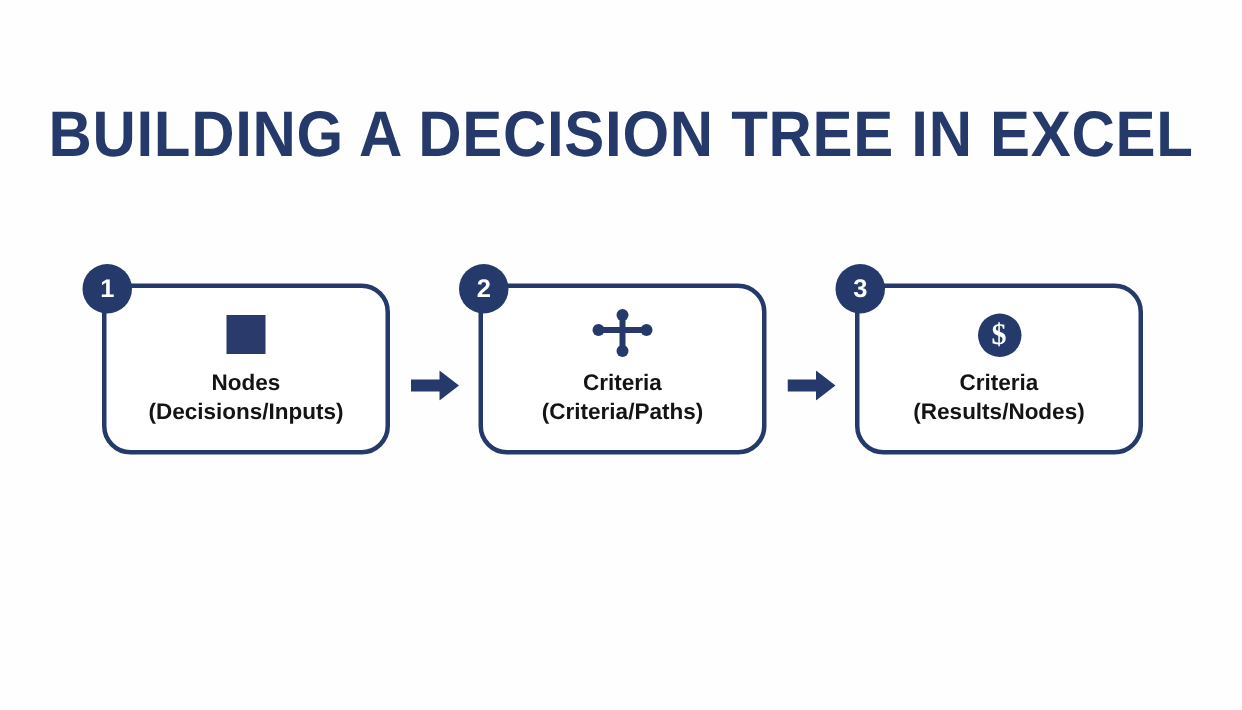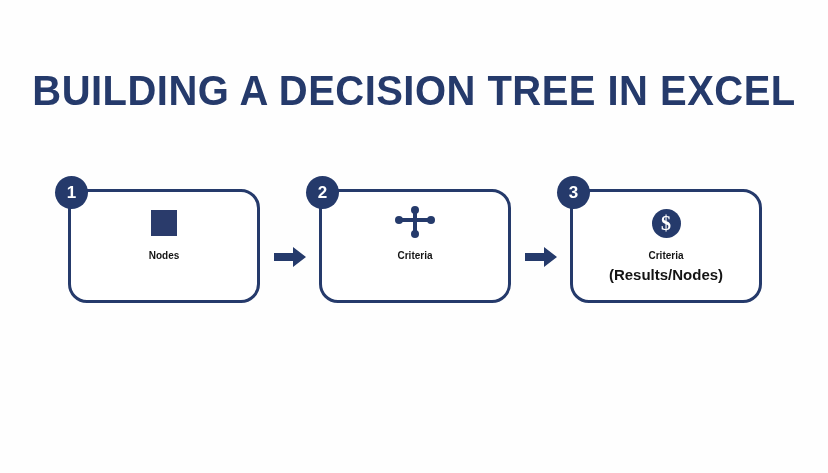--- a/index.html
+++ b/index.html
@@ -116,21 +116,21 @@
     font-size: 20px;
     font-weight: bold;
     display: flex;
     align-items: center;
     justify-content: center;
     line-height: 1;
     font-family: "Liberation Serif", serif;
   }
 
   .card-title {
-    font-size: 10px;
+    font-size: 15px;
     font-weight: bold;
     color: #141414;
     line-height: 19px;
     text-align: center;
   }
 
   .card-sub {
     font-size: 15px;
     font-weight: bold;
     color: #141414;
@@ -156,20 +156,21 @@
   <div class="title">BUILDING A DECISION TREE IN EXCEL</div>
 
   <div class="flow">
 
     <div class="card">
       <div class="badge">1</div>
       <div class="icon-slot">
         <div class="icon-square"></div>
       </div>
       <div class="card-title">Nodes</div>
+      <div class="card-sub">(Decisions/Inputs)</div>
     </div>
 
     <div class="arrow">
       <svg width="32" height="20" viewBox="0 0 32 20">
         <path d="M0 6 L19 6 L19 0 L32 10 L19 20 L19 14 L0 14 Z" fill="#253a6b"></path>
       </svg>
     </div>
 
     <div class="card">
       <div class="badge">2</div>
@@ -177,20 +178,21 @@
         <svg class="icon-branch" width="46" height="34" viewBox="0 0 46 34">
           <line x1="7" y1="14" x2="39" y2="14" stroke="#253a6b" stroke-width="4" stroke-linecap="round"></line>
           <line x1="23" y1="4" x2="23" y2="28" stroke="#253a6b" stroke-width="4" stroke-linecap="round"></line>
           <circle cx="7" cy="14" r="4" fill="#253a6b"></circle>
           <circle cx="39" cy="14" r="4" fill="#253a6b"></circle>
           <circle cx="23" cy="4" r="4" fill="#253a6b"></circle>
           <circle cx="23" cy="28" r="4" fill="#253a6b"></circle>
         </svg>
       </div>
       <div class="card-title">Criteria</div>
+      <div class="card-sub">(Criteria/Paths)</div>
     </div>
 
     <div class="arrow">
       <svg width="32" height="20" viewBox="0 0 32 20">
         <path d="M0 6 L19 6 L19 0 L32 10 L19 20 L19 14 L0 14 Z" fill="#253a6b"></path>
       </svg>
     </div>
 
     <div class="card">
       <div class="badge">3</div>

